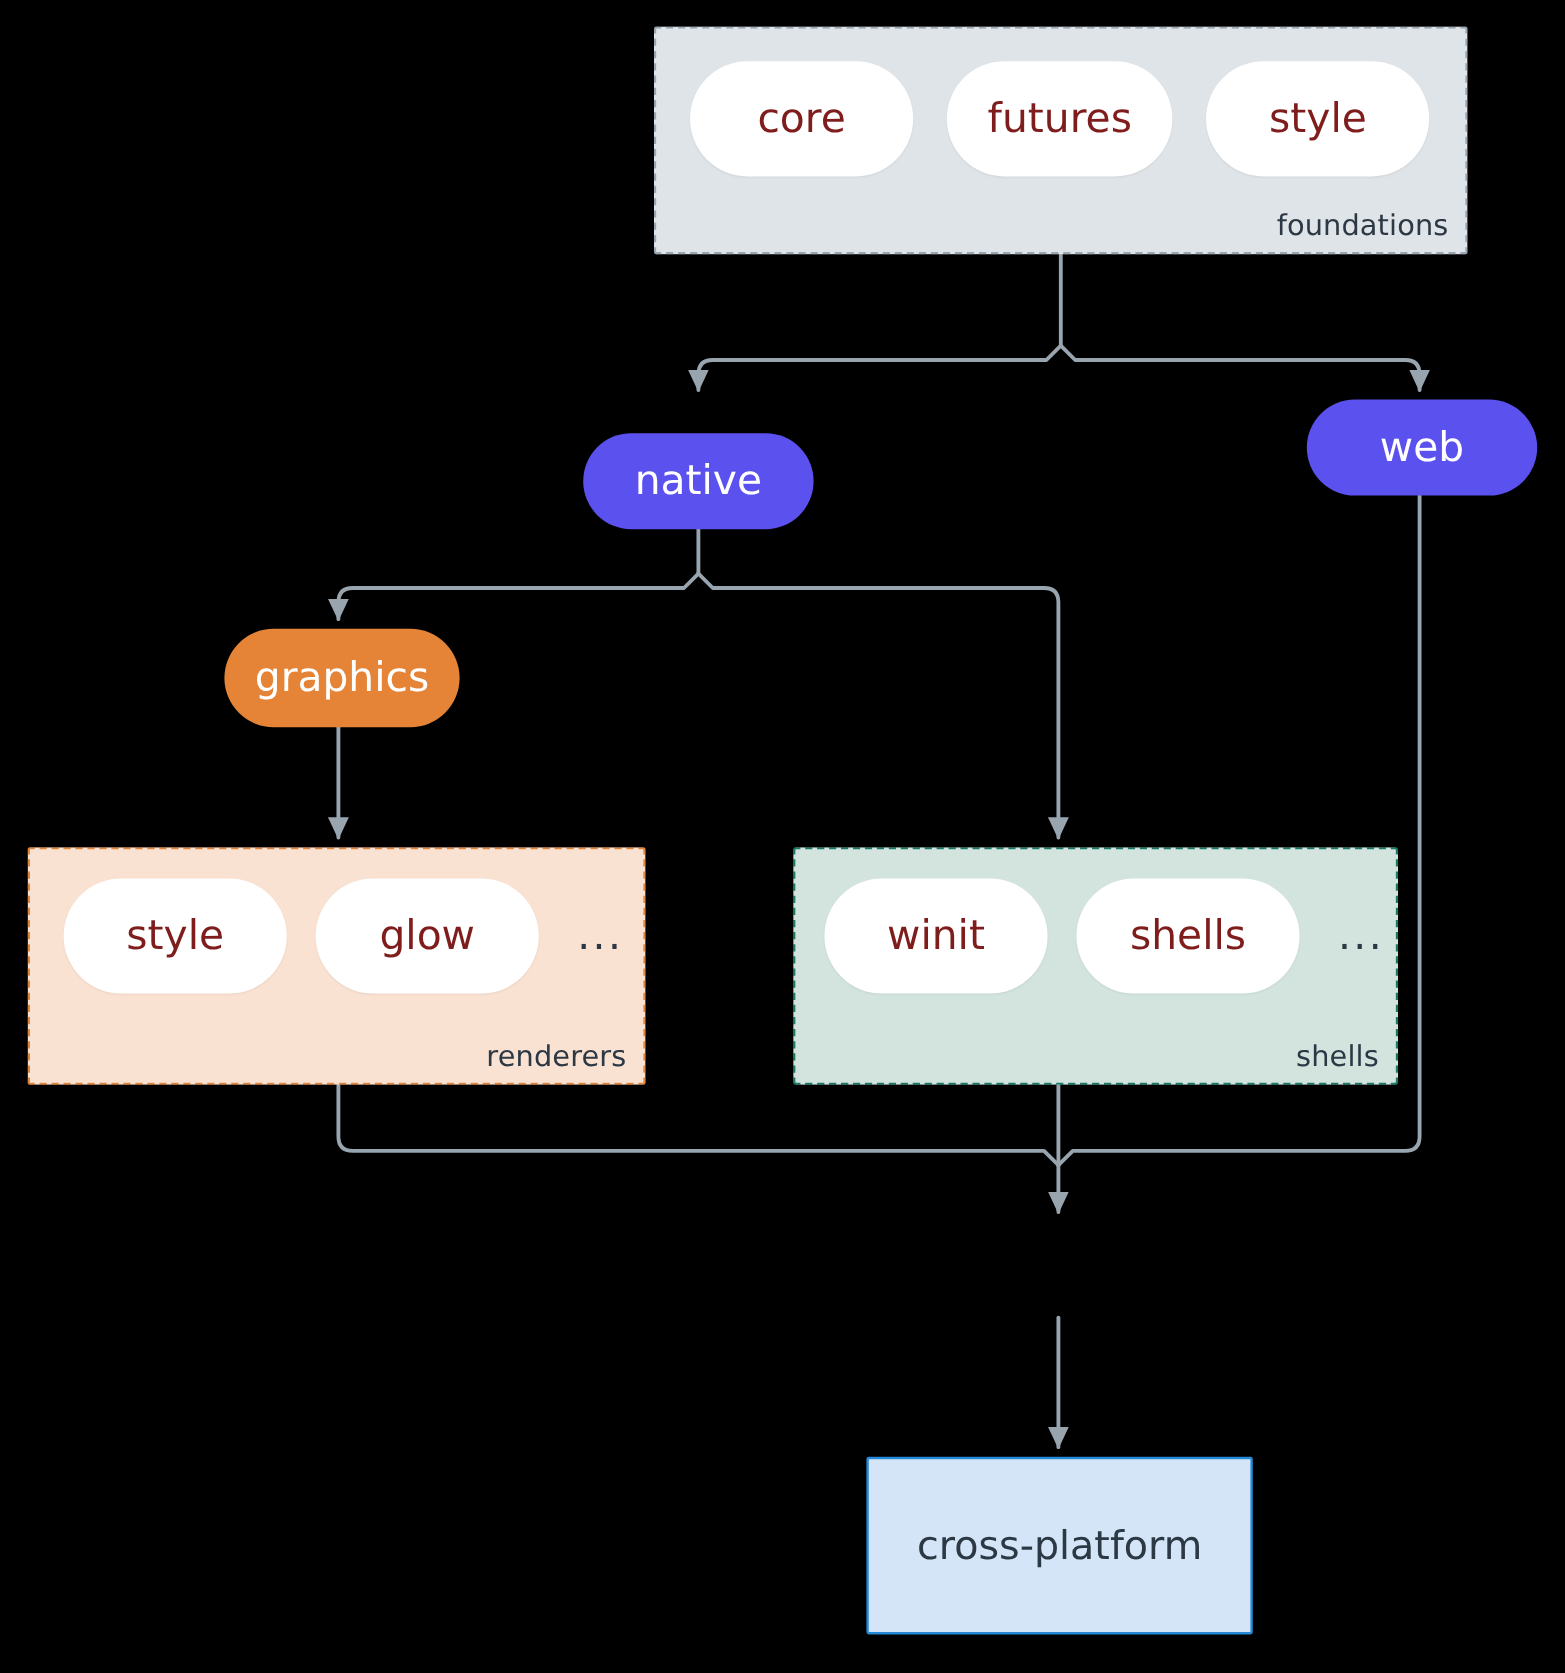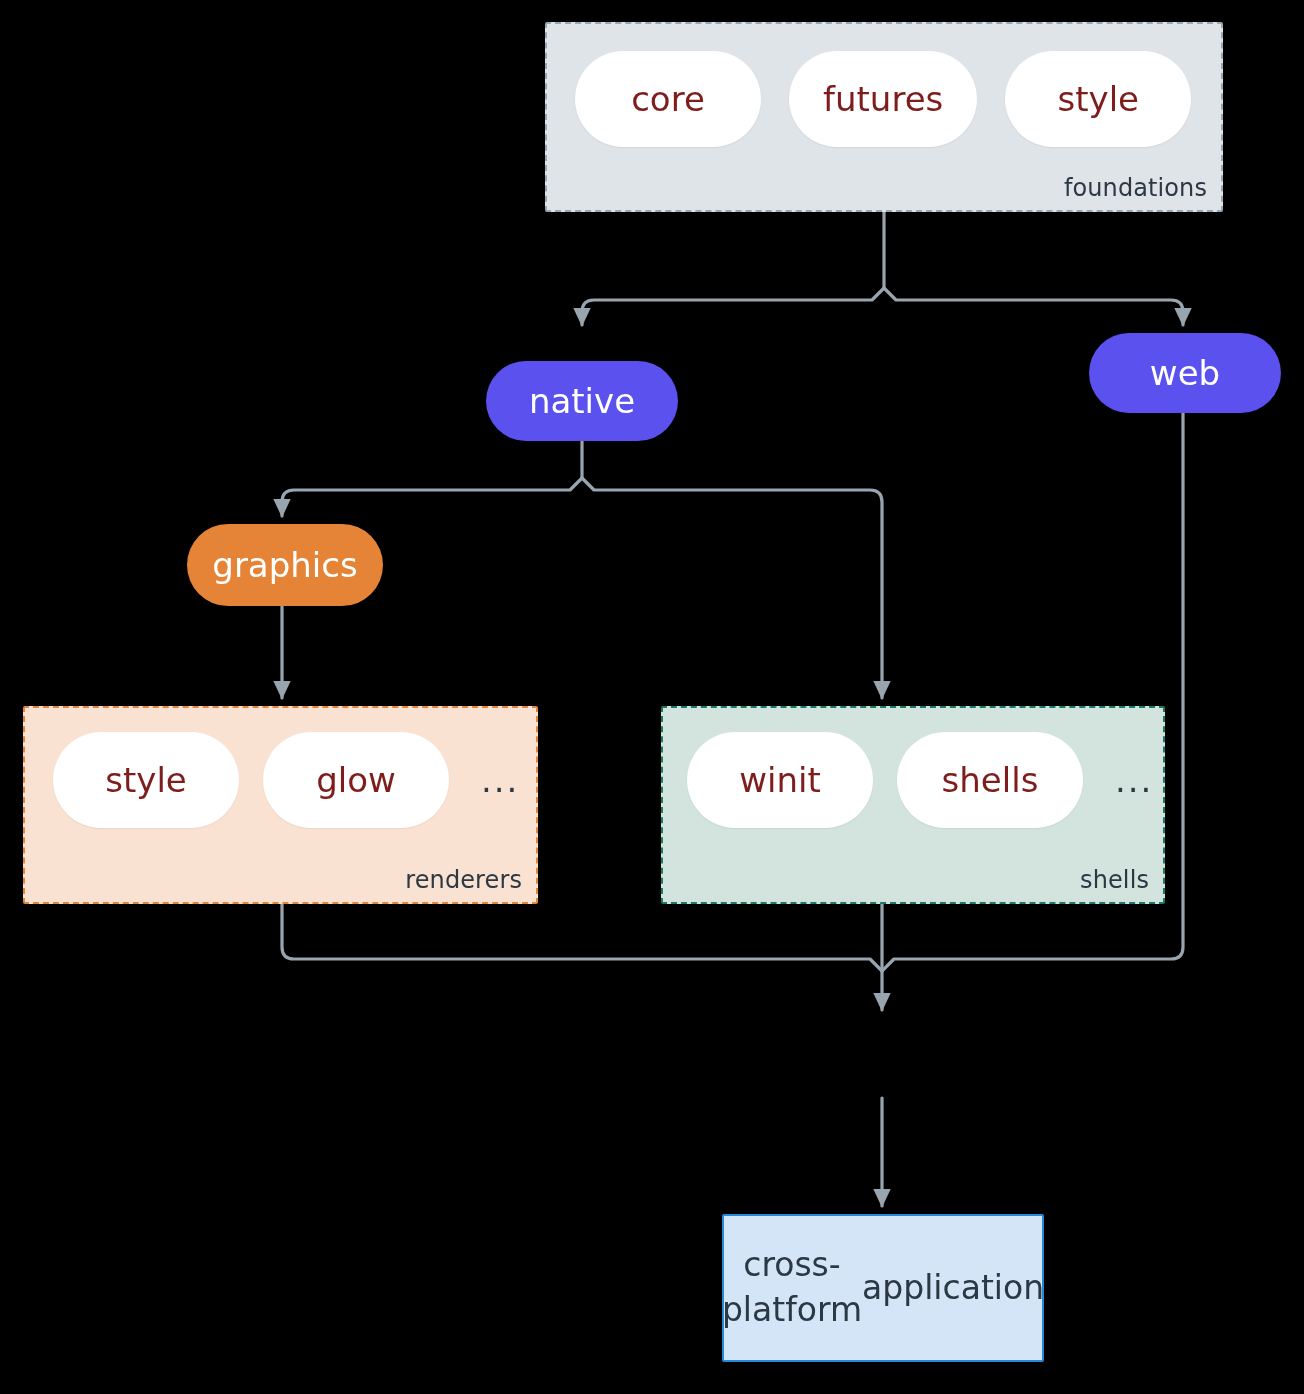--- a/index.html
+++ b/index.html
@@ -185,16 +185,15 @@
     </div>
     <div class="group-label">shells</div>
   </div>
 
   <div class="node" id="node-native">native</div>
   <div class="node" id="node-web">web</div>
   <div class="node" id="node-graphics">graphics</div>
 
   <div id="node-app">
     <span>cross-platform</span>
-    <span>application</span>
   </div>
 
 </div>
 
 </body></html>

